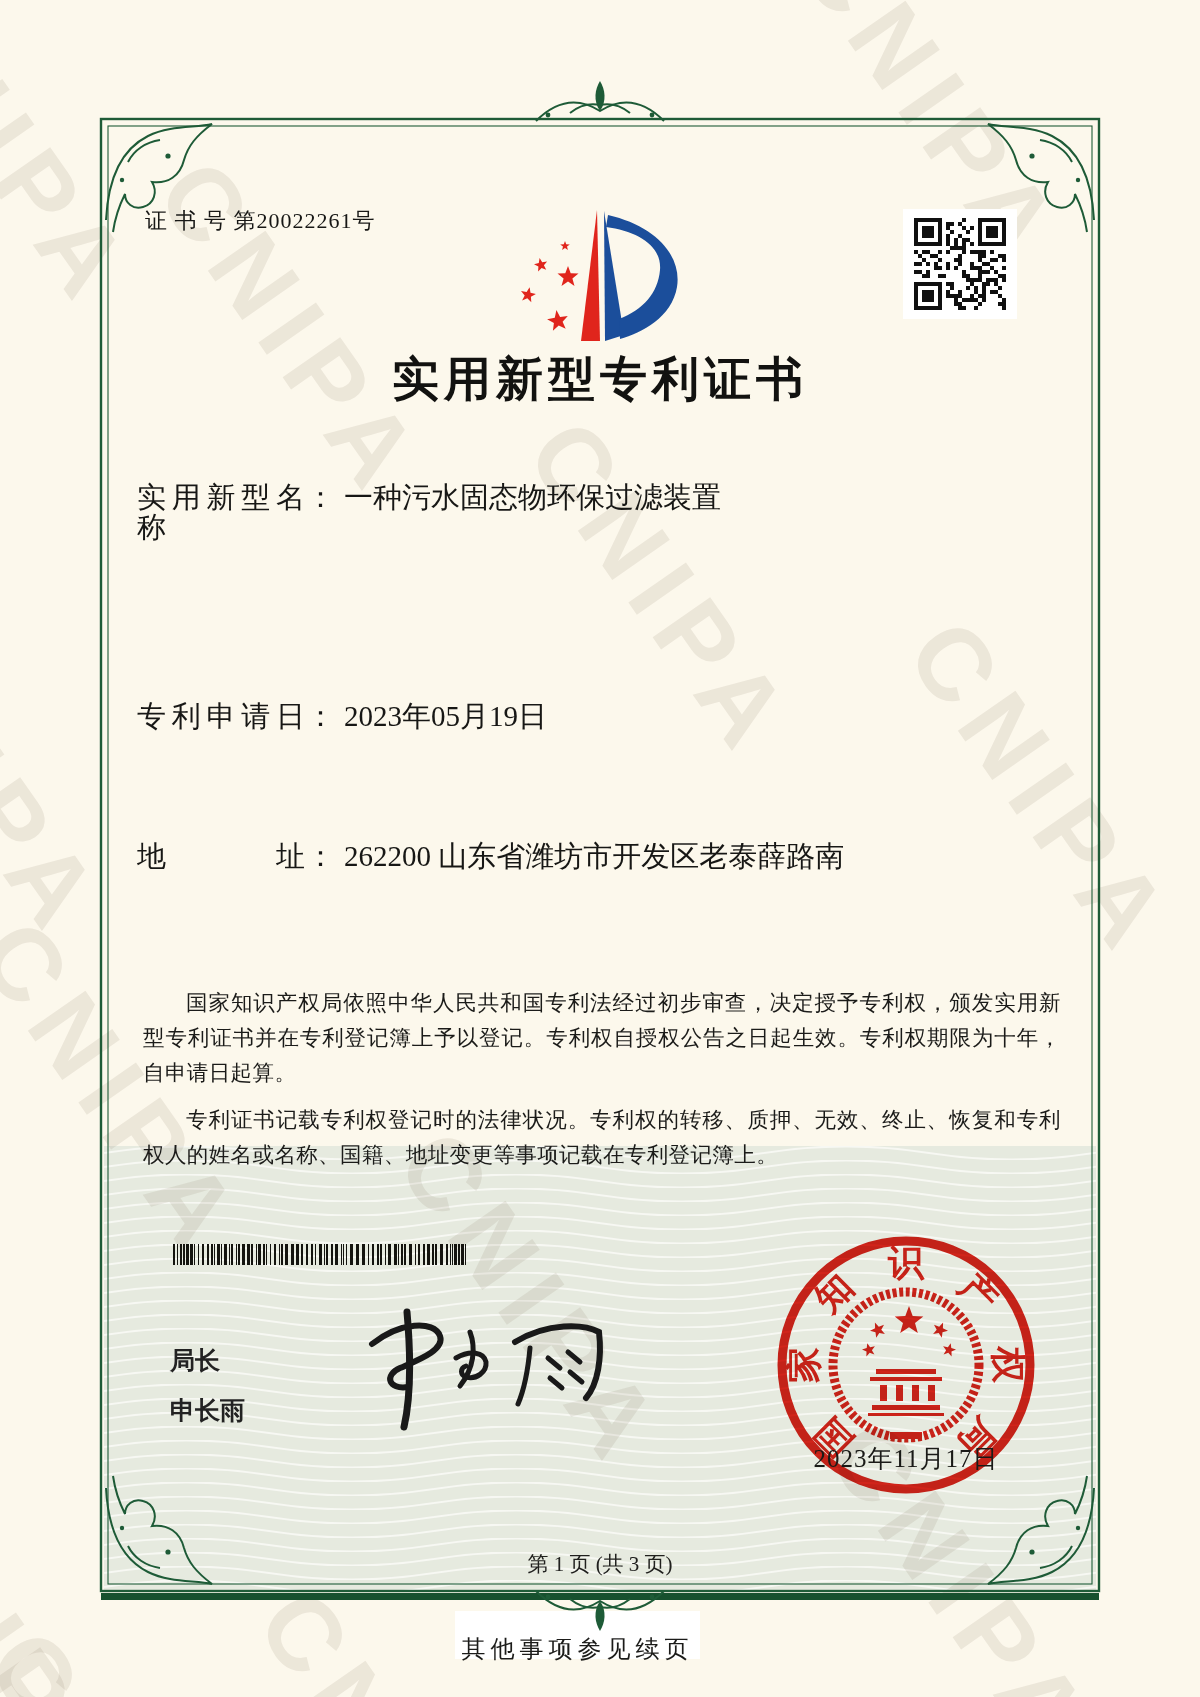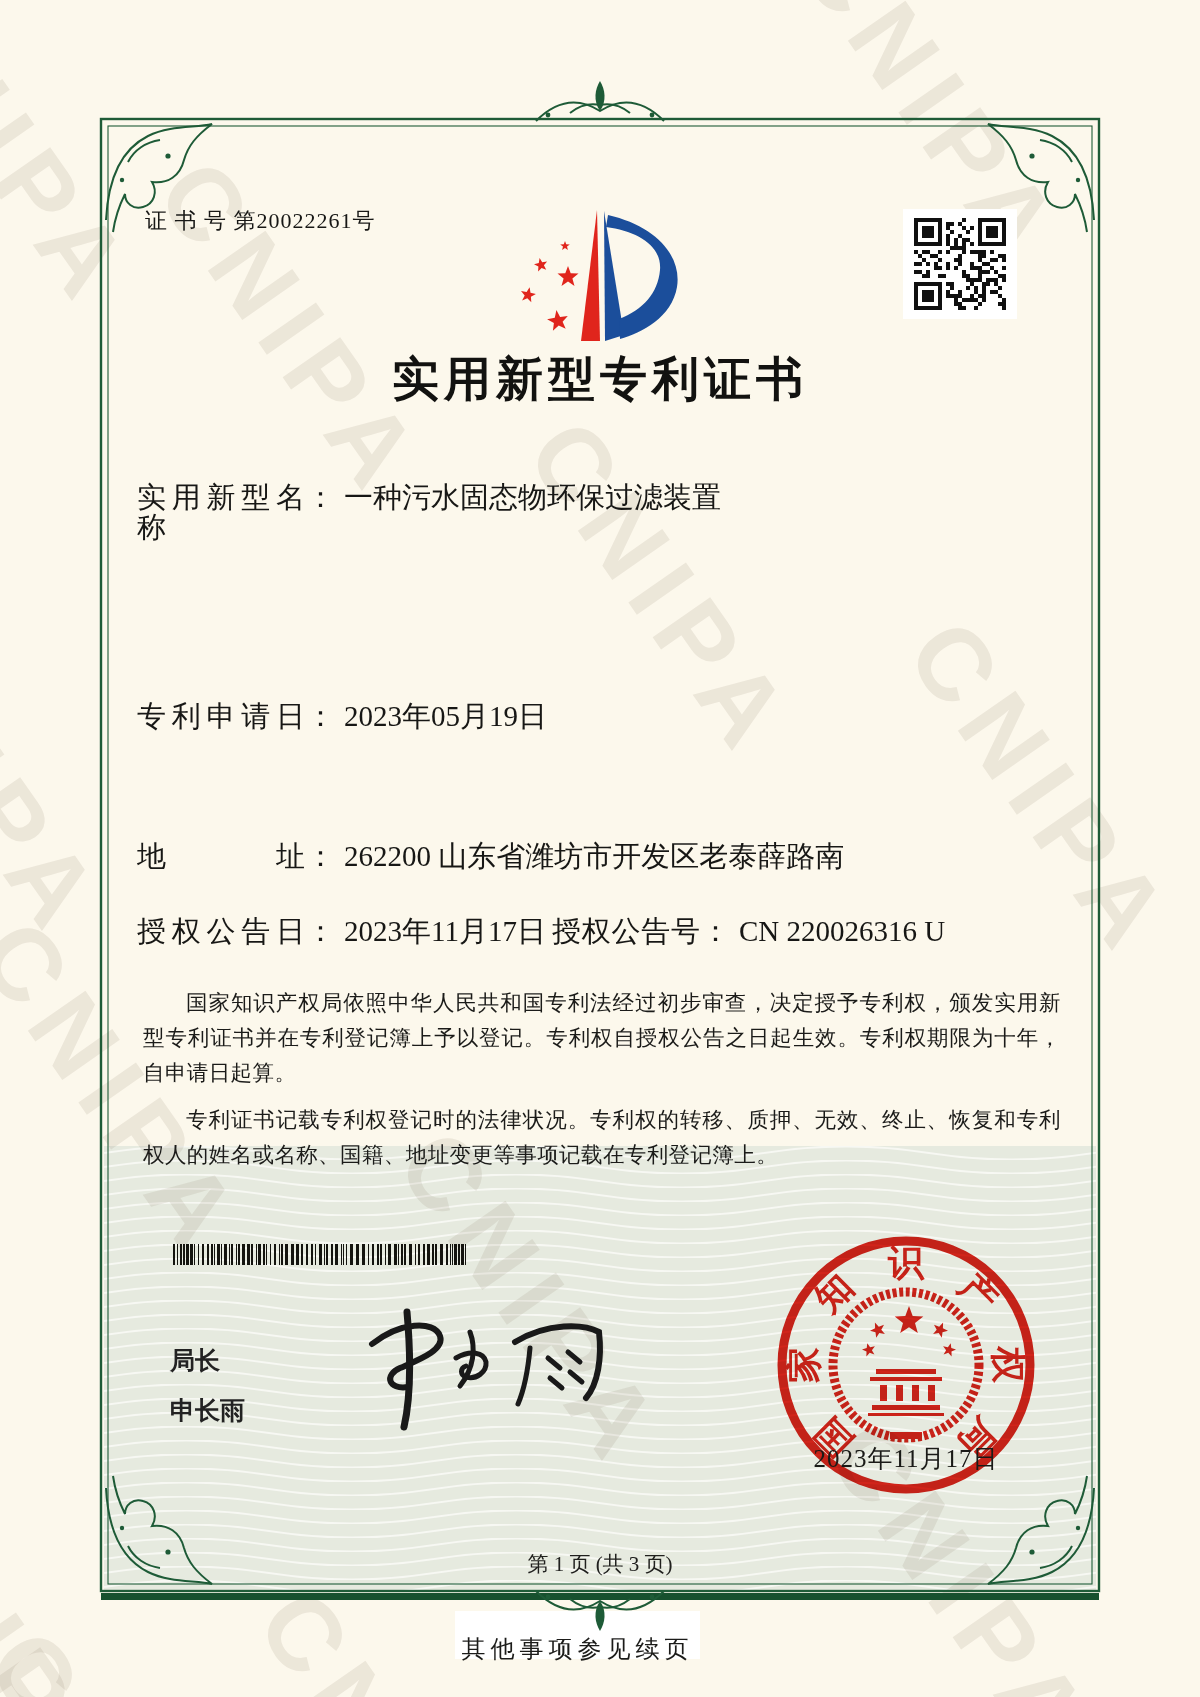--- a/index.html
+++ b/index.html
@@ -270,26 +270,20 @@
 
   <div class="frow" style="top:482px">
     <span class="flabel">实用新型名称</span><span class="fcolon">：</span><span class="fvalue">一种污水固态物环保过滤装置</span>
   </div>
   <div class="frow" style="top:701px">
     <span class="flabel">专利申请日</span><span class="fcolon">：</span><span class="fvalue">2023年05月19日</span>
   </div>
   <div class="frow" style="top:841px">
     <span class="flabel">地址</span><span class="fcolon">：</span><span class="fvalue">262200 山东省潍坊市开发区老泰薛路南</span>
   </div>
-  <div class="frow" style="top:916px">
-    <span class="flabel">授权公告日</span><span class="fcolon">：</span><span class="fvalue">2023年11月17日</span>
-    <span class="pair2">
-      <span class="flabel2">授权公告号</span><span class="fcolon">：</span><span class="fvalue">CN 220026316 U</span>
-    </span>
-  </div>
 
   <div class="paras">
     <p>国家知识产权局依照中华人民共和国专利法经过初步审查，决定授予专利权，颁发实用新型专利证书并在专利登记簿上予以登记。专利权自授权公告之日起生效。专利权期限为十年，自申请日起算。</p>
     <p>专利证书记载专利权登记时的法律状况。专利权的转移、质押、无效、终止、恢复和专利权人的姓名或名称、国籍、地址变更等事项记载在专利登记簿上。</p>
   </div>
 
   <div class="barcode" id="barcode">
       <i style="left: 0px; width: 2px;"></i>
       <i style="left: 4px; width: 1px;"></i>
       <i style="left: 7px; width: 2px;"></i>

